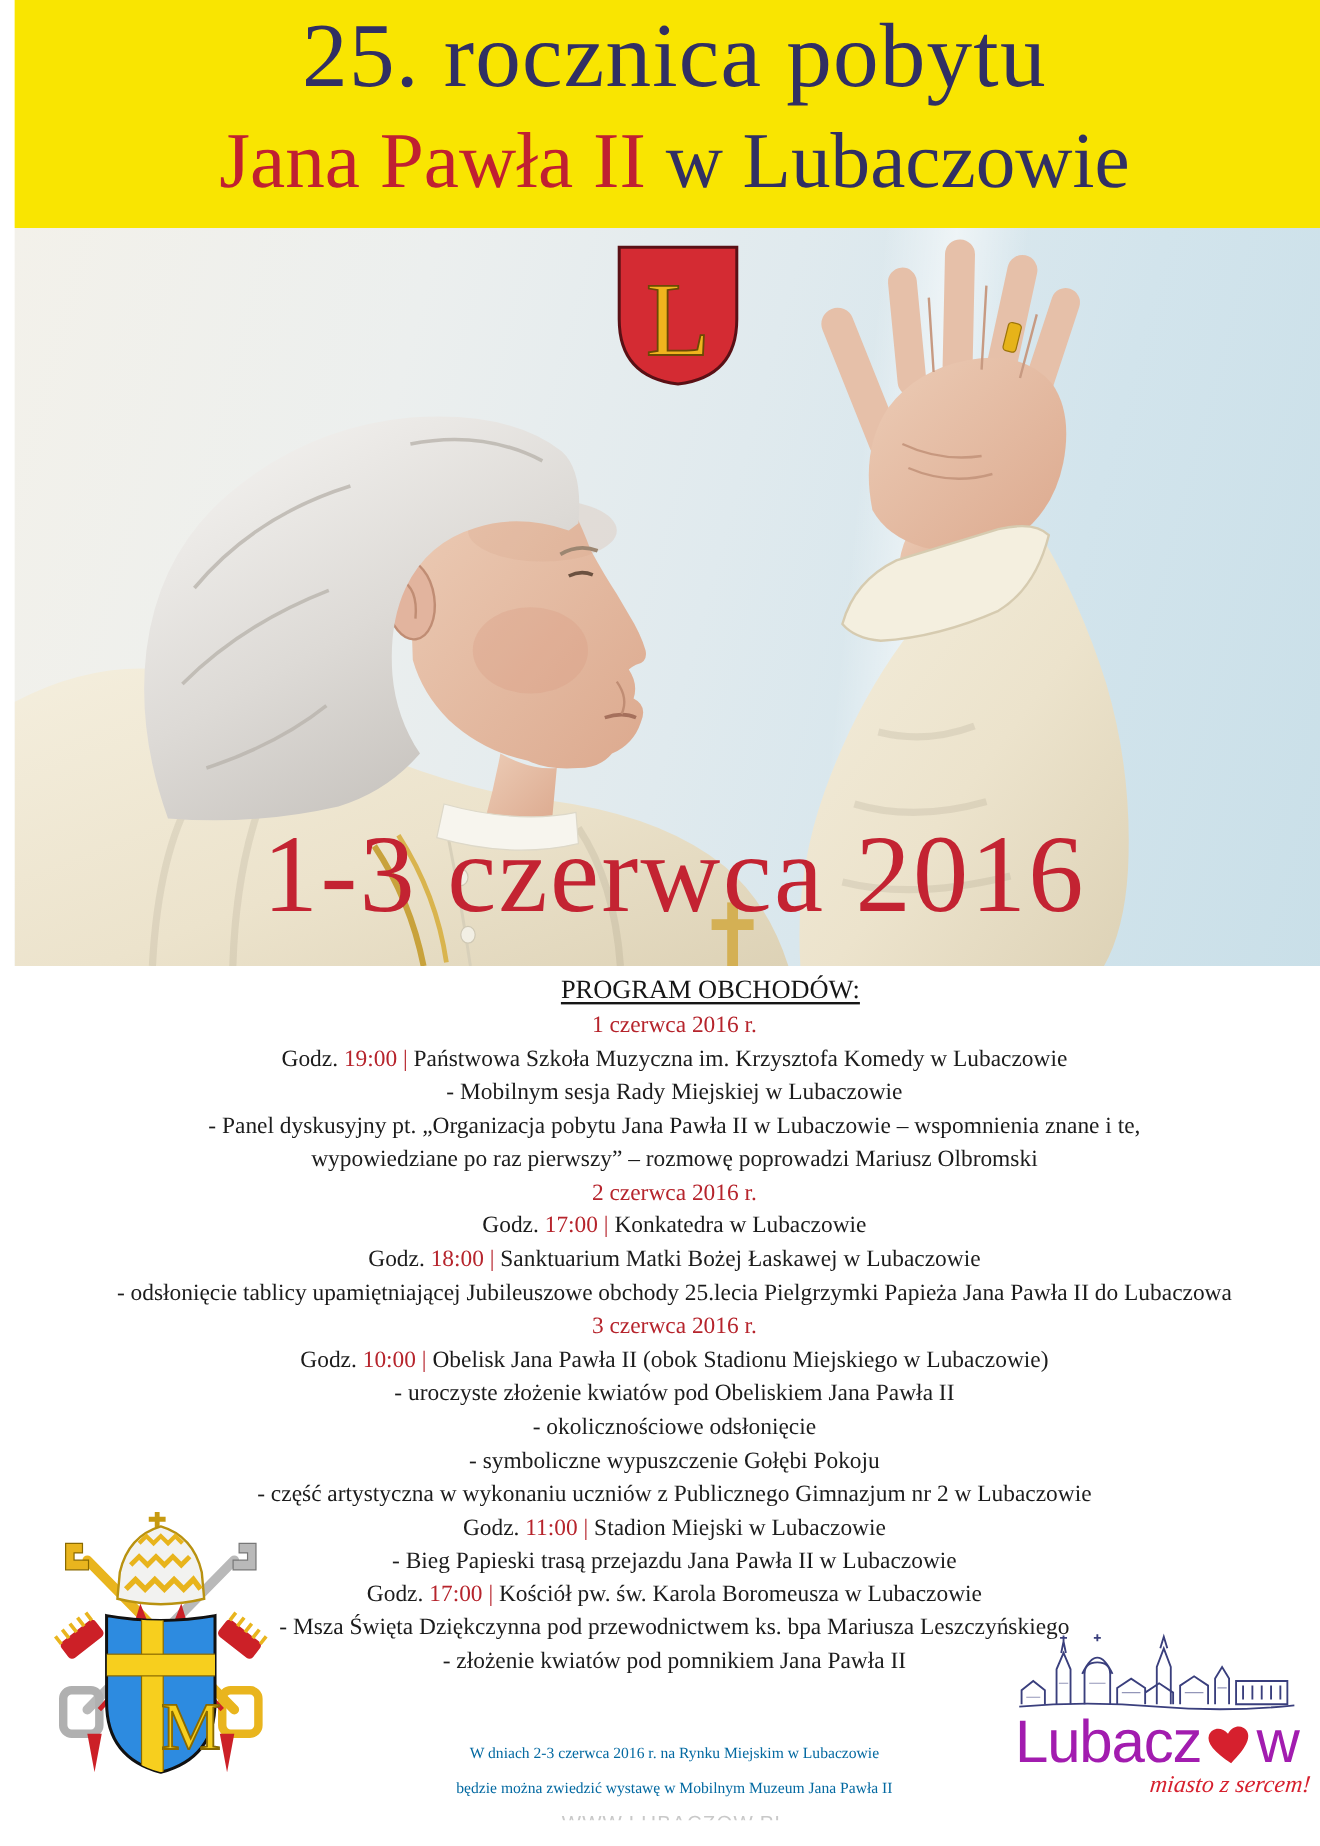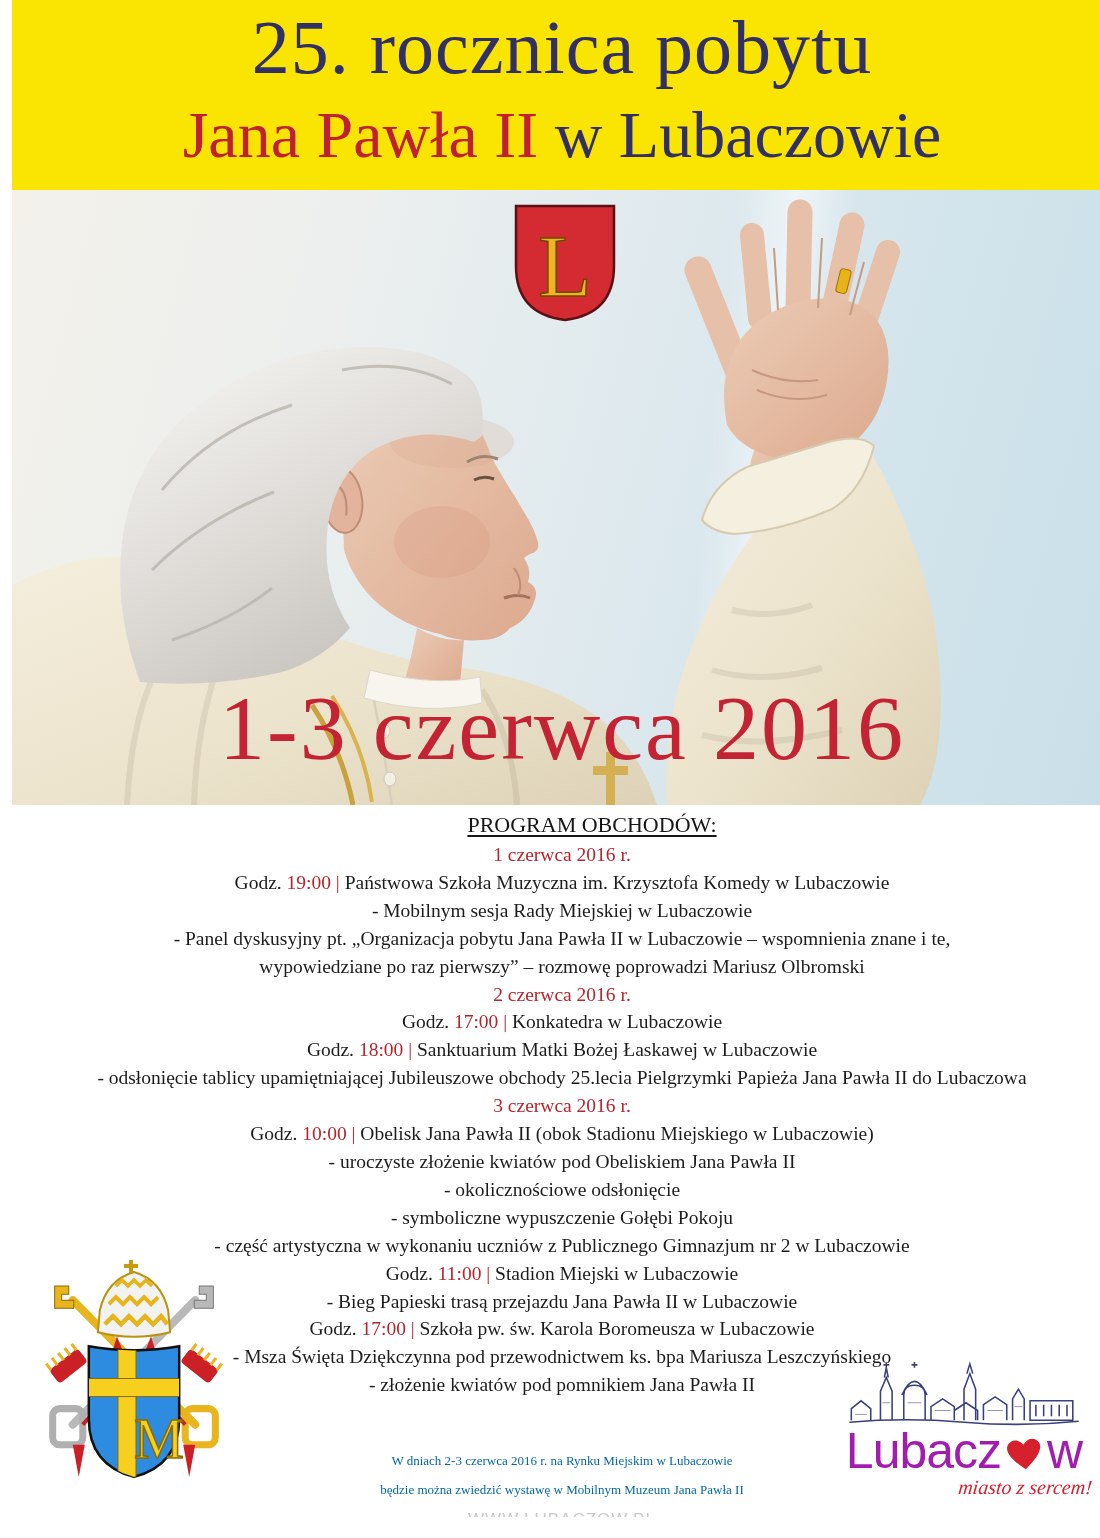--- a/index.html
+++ b/index.html
@@ -182,21 +182,21 @@
       <div class="pline time"><span>Godz. </span><span class="red">18:00 |</span><span> Sanktuarium Matki Bożej Łaskawej w Lubaczowie</span></div>
       <div class="pline plain">- odsłonięcie tablicy upamiętniającej Jubileuszowe obchody 25.lecia Pielgrzymki Papieża Jana Pawła II do Lubaczowa</div>
       <div class="pline date">3 czerwca 2016 r.</div>
       <div class="pline time"><span>Godz. </span><span class="red">10:00 |</span><span> Obelisk Jana Pawła II (obok Stadionu Miejskiego w Lubaczowie)</span></div>
       <div class="pline plain">- uroczyste złożenie kwiatów pod Obeliskiem Jana Pawła II</div>
       <div class="pline plain">- okolicznościowe odsłonięcie</div>
       <div class="pline plain">- symboliczne wypuszczenie Gołębi Pokoju</div>
       <div class="pline plain">- część artystyczna w wykonaniu uczniów z Publicznego Gimnazjum nr 2 w Lubaczowie</div>
       <div class="pline time"><span>Godz. </span><span class="red">11:00 |</span><span> Stadion Miejski w Lubaczowie</span></div>
       <div class="pline plain">- Bieg Papieski trasą przejazdu Jana Pawła II w Lubaczowie</div>
-      <div class="pline time"><span>Godz. </span><span class="red">17:00 |</span><span> Szkoła pw. św. Karola Boromeusza w Lubaczowie</span></div>
+      <div class="pline time"><span>Godz. </span><span class="red">17:00 |</span><span> Kościół pw. św. Karola Boromeusza w Lubaczowie</span></div>
       <div class="pline plain">- Msza Święta Dziękczynna pod przewodnictwem ks. bpa Mariusza Leszczyńskiego</div>
       <div class="pline plain">- złożenie kwiatów pod pomnikiem Jana Pawła II</div>
     </div>
 
   <div class="closing">
     <div>W dniach 2-3 czerwca 2016 r. na Rynku Miejskim w Lubaczowie</div>
     <div>będzie można zwiedzić wystawę w Mobilnym Muzeum Jana Pawła II</div>
   </div>
 
   <div class="website">WWW.LUBACZOW.PL</div>

